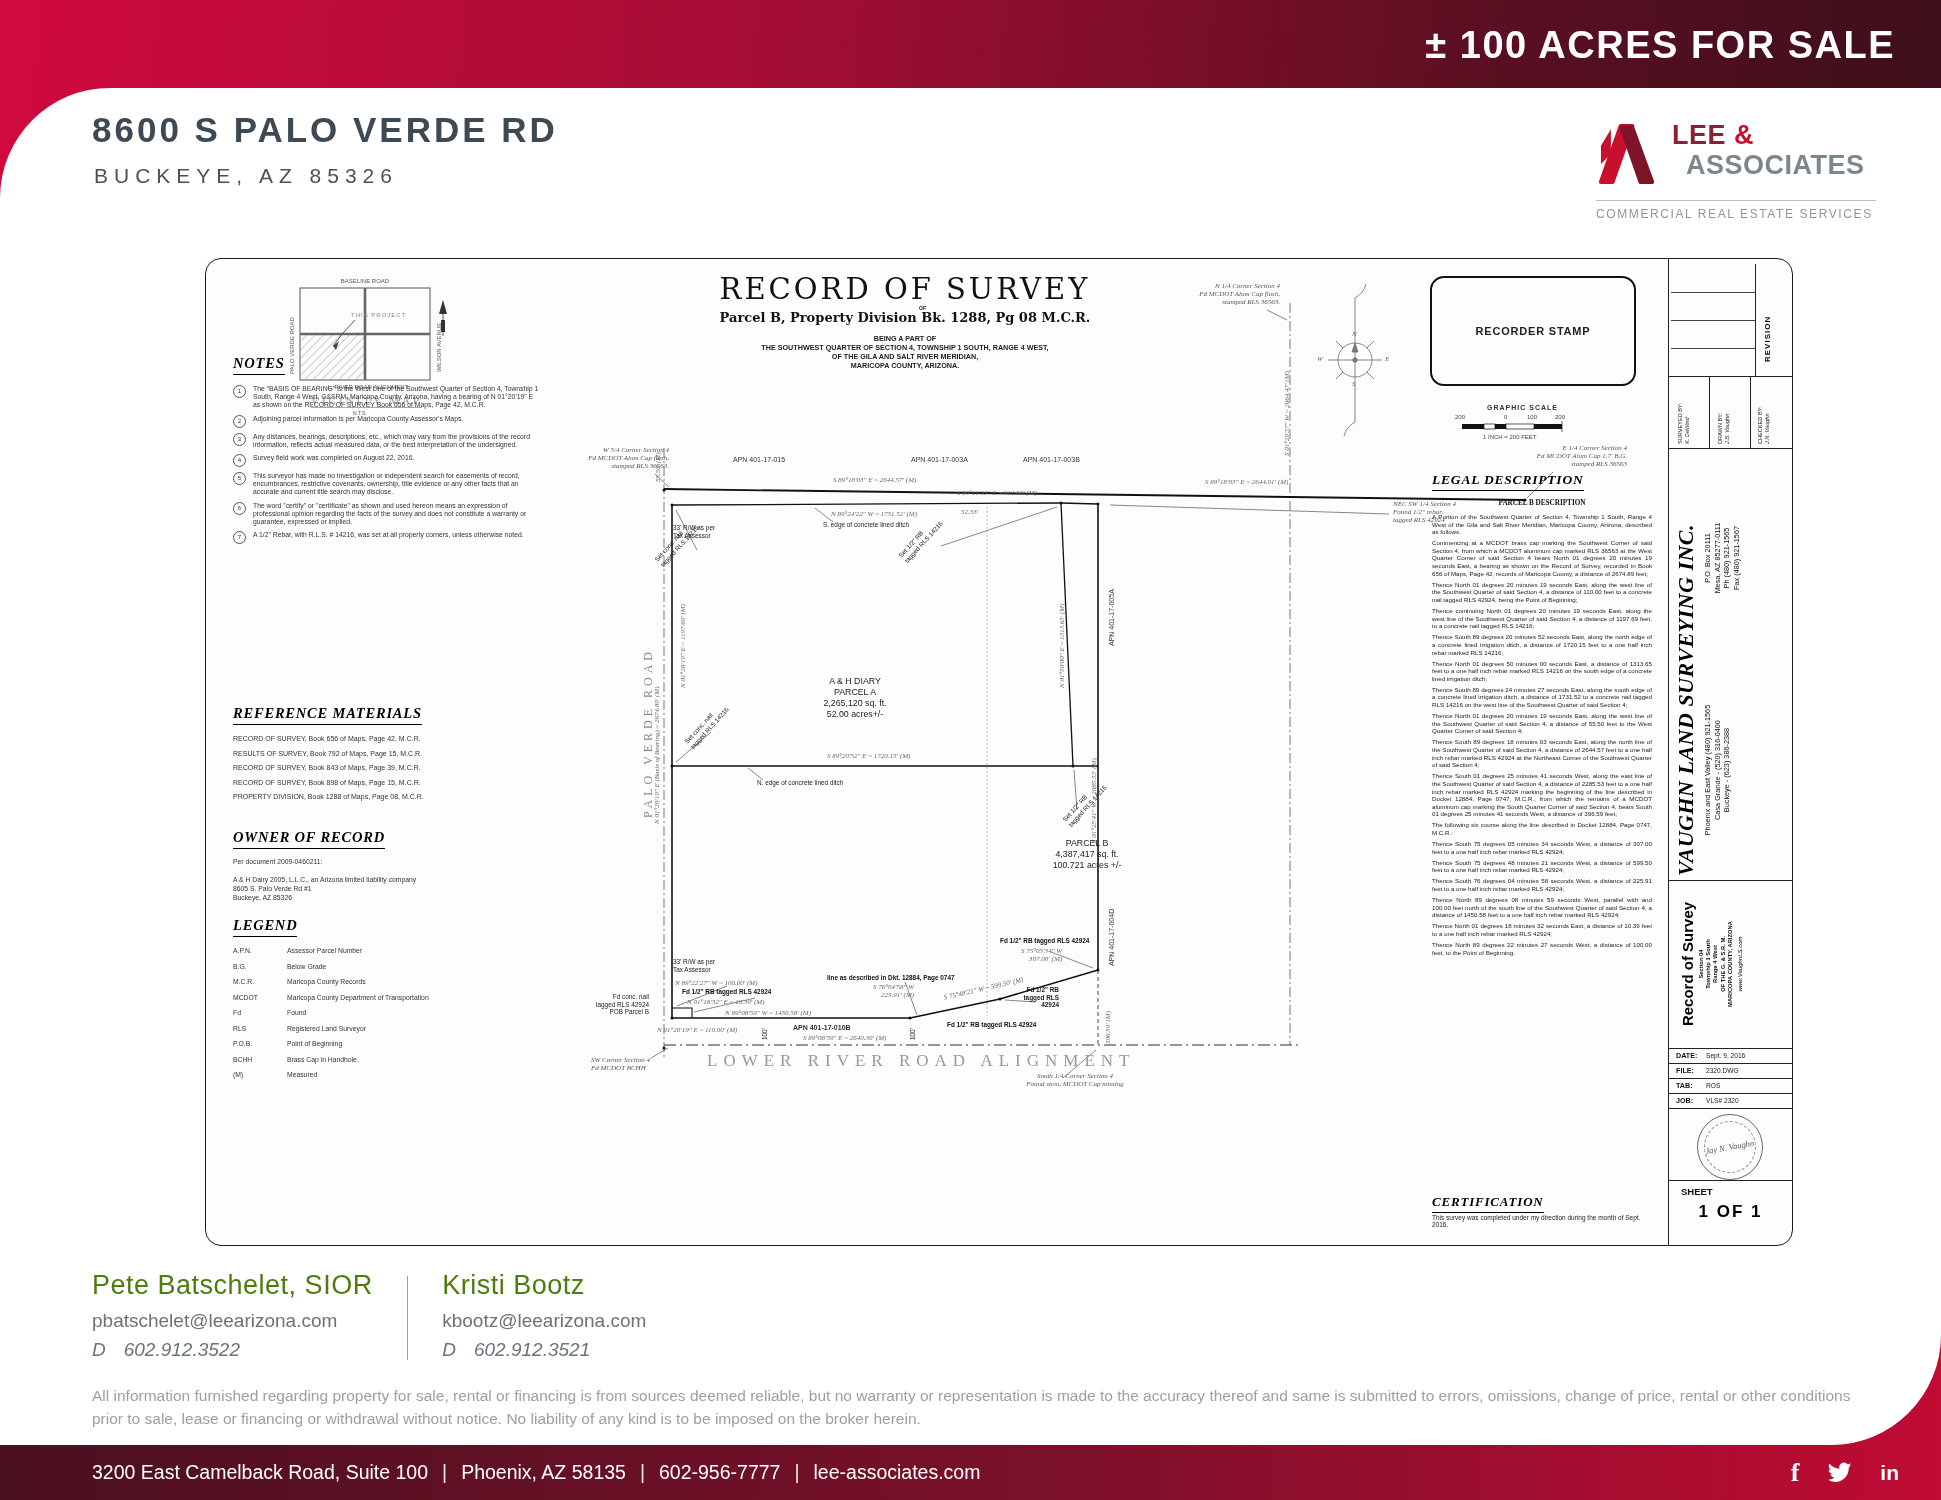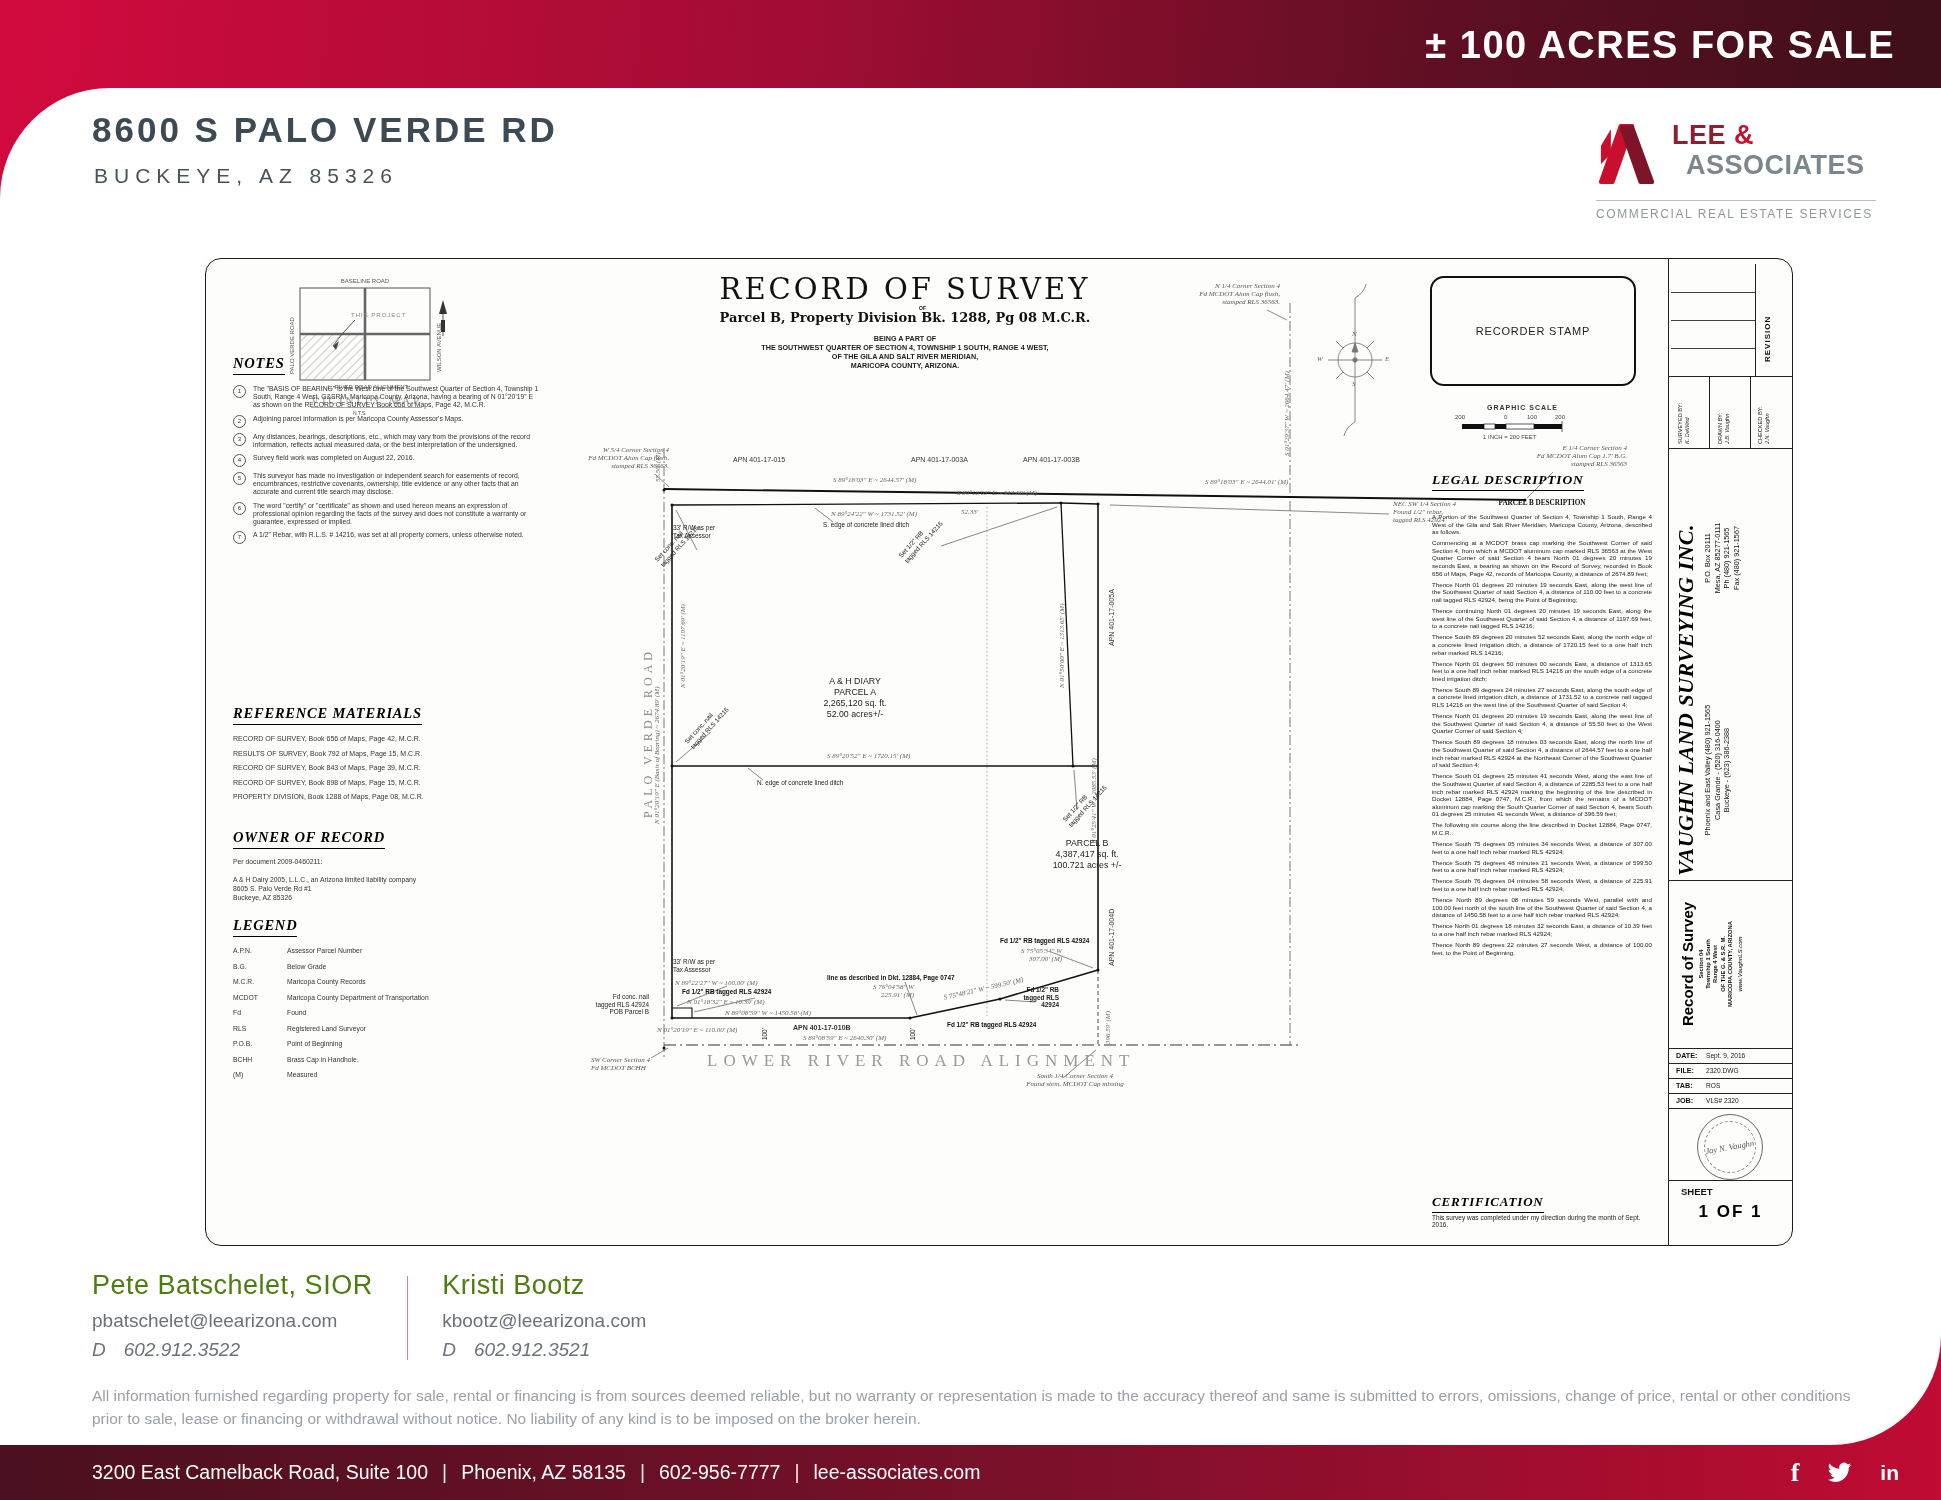--- a/index.html
+++ b/index.html
@@ -33,21 +33,21 @@
   .abs{position:absolute;}
   .sheet-title{position:absolute;left:420px;top:14px;width:560px;text-align:center;
         font-family:"DejaVu Serif",serif;font-size:29px;letter-spacing:3px;color:#111;}
   .sheet-sub{position:absolute;left:420px;top:52px;width:560px;text-align:center;
         font-family:"DejaVu Serif",serif;font-weight:700;font-size:13px;color:#111;}
   .sheet-sub-of{position:absolute;left:714px;top:47px;font-size:5px;font-weight:700;color:#111;}
   .being{position:absolute;left:420px;top:76px;width:560px;text-align:center;
         font-size:7.2px;font-weight:700;color:#222;line-height:9px;}
   .recorder{position:absolute;left:1225px;top:18px;width:202px;height:106px;border:2.4px solid #111;
         border-radius:14px;display:flex;align-items:center;justify-content:center;
-        font-size:11px;font-weight:400;letter-spacing:0.8px;color:#222;}
+        font-size:11px;font-weight:700;letter-spacing:0.8px;color:#222;}
   .sec-h{font-family:"Liberation Serif",serif;font-weight:700;font-style:italic;font-size:14.5px;
         letter-spacing:0.8px;color:#000;border-bottom:1.3px solid #000;display:inline-block;padding-bottom:2px;}
   .note{display:flex;gap:7px;font-size:6.8px;color:#333;margin-bottom:5px;line-height:8.2px;}
   .note-n{min-width:11px;height:11px;border:0.9px solid #555;border-radius:50%;text-align:center;
         line-height:11px;font-size:6px;color:#333;flex:0 0 11px;}
   .ref-item{font-size:7px;color:#333;margin-bottom:7.5px;}
   .owner-line{font-size:6.8px;color:#333;line-height:9px;min-height:9px;}
   .legend-row{display:grid;grid-template-columns:54px 1fr;font-size:6.8px;color:#333;margin-bottom:8.5px;}
   .dim{position:absolute;font-family:"Liberation Serif",serif;font-style:italic;font-size:7px;
         color:#666;white-space:nowrap;}

